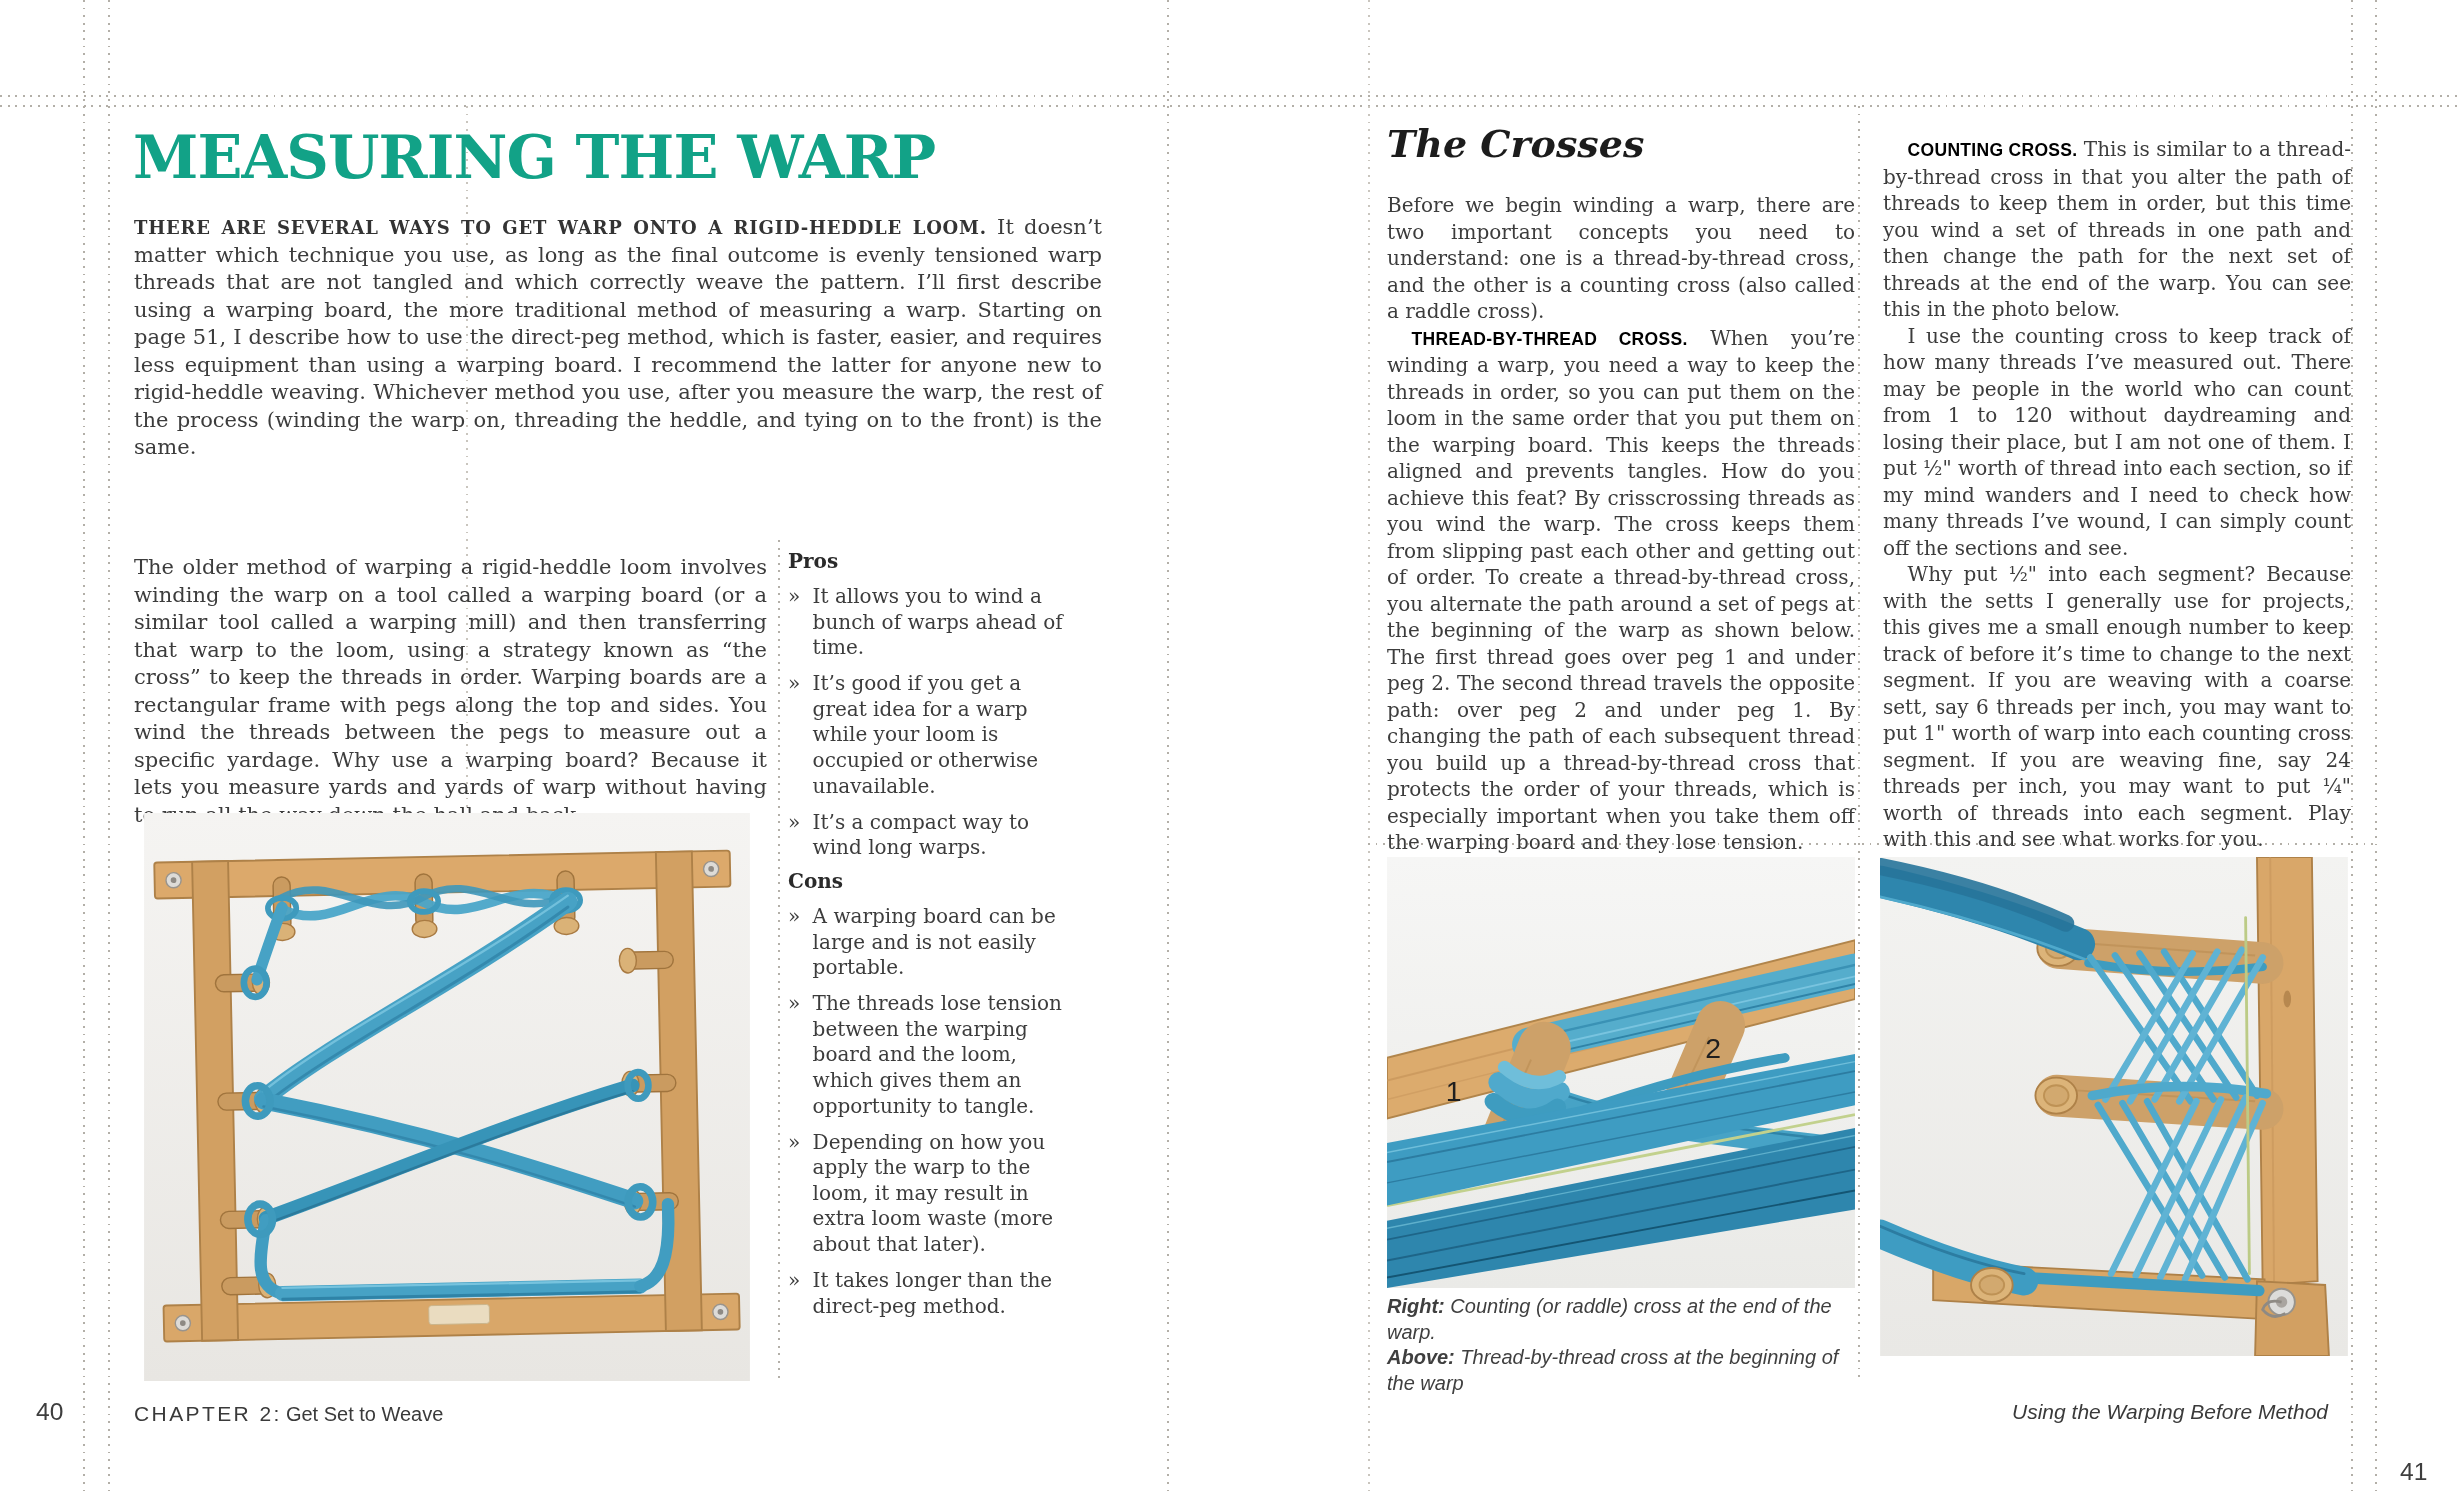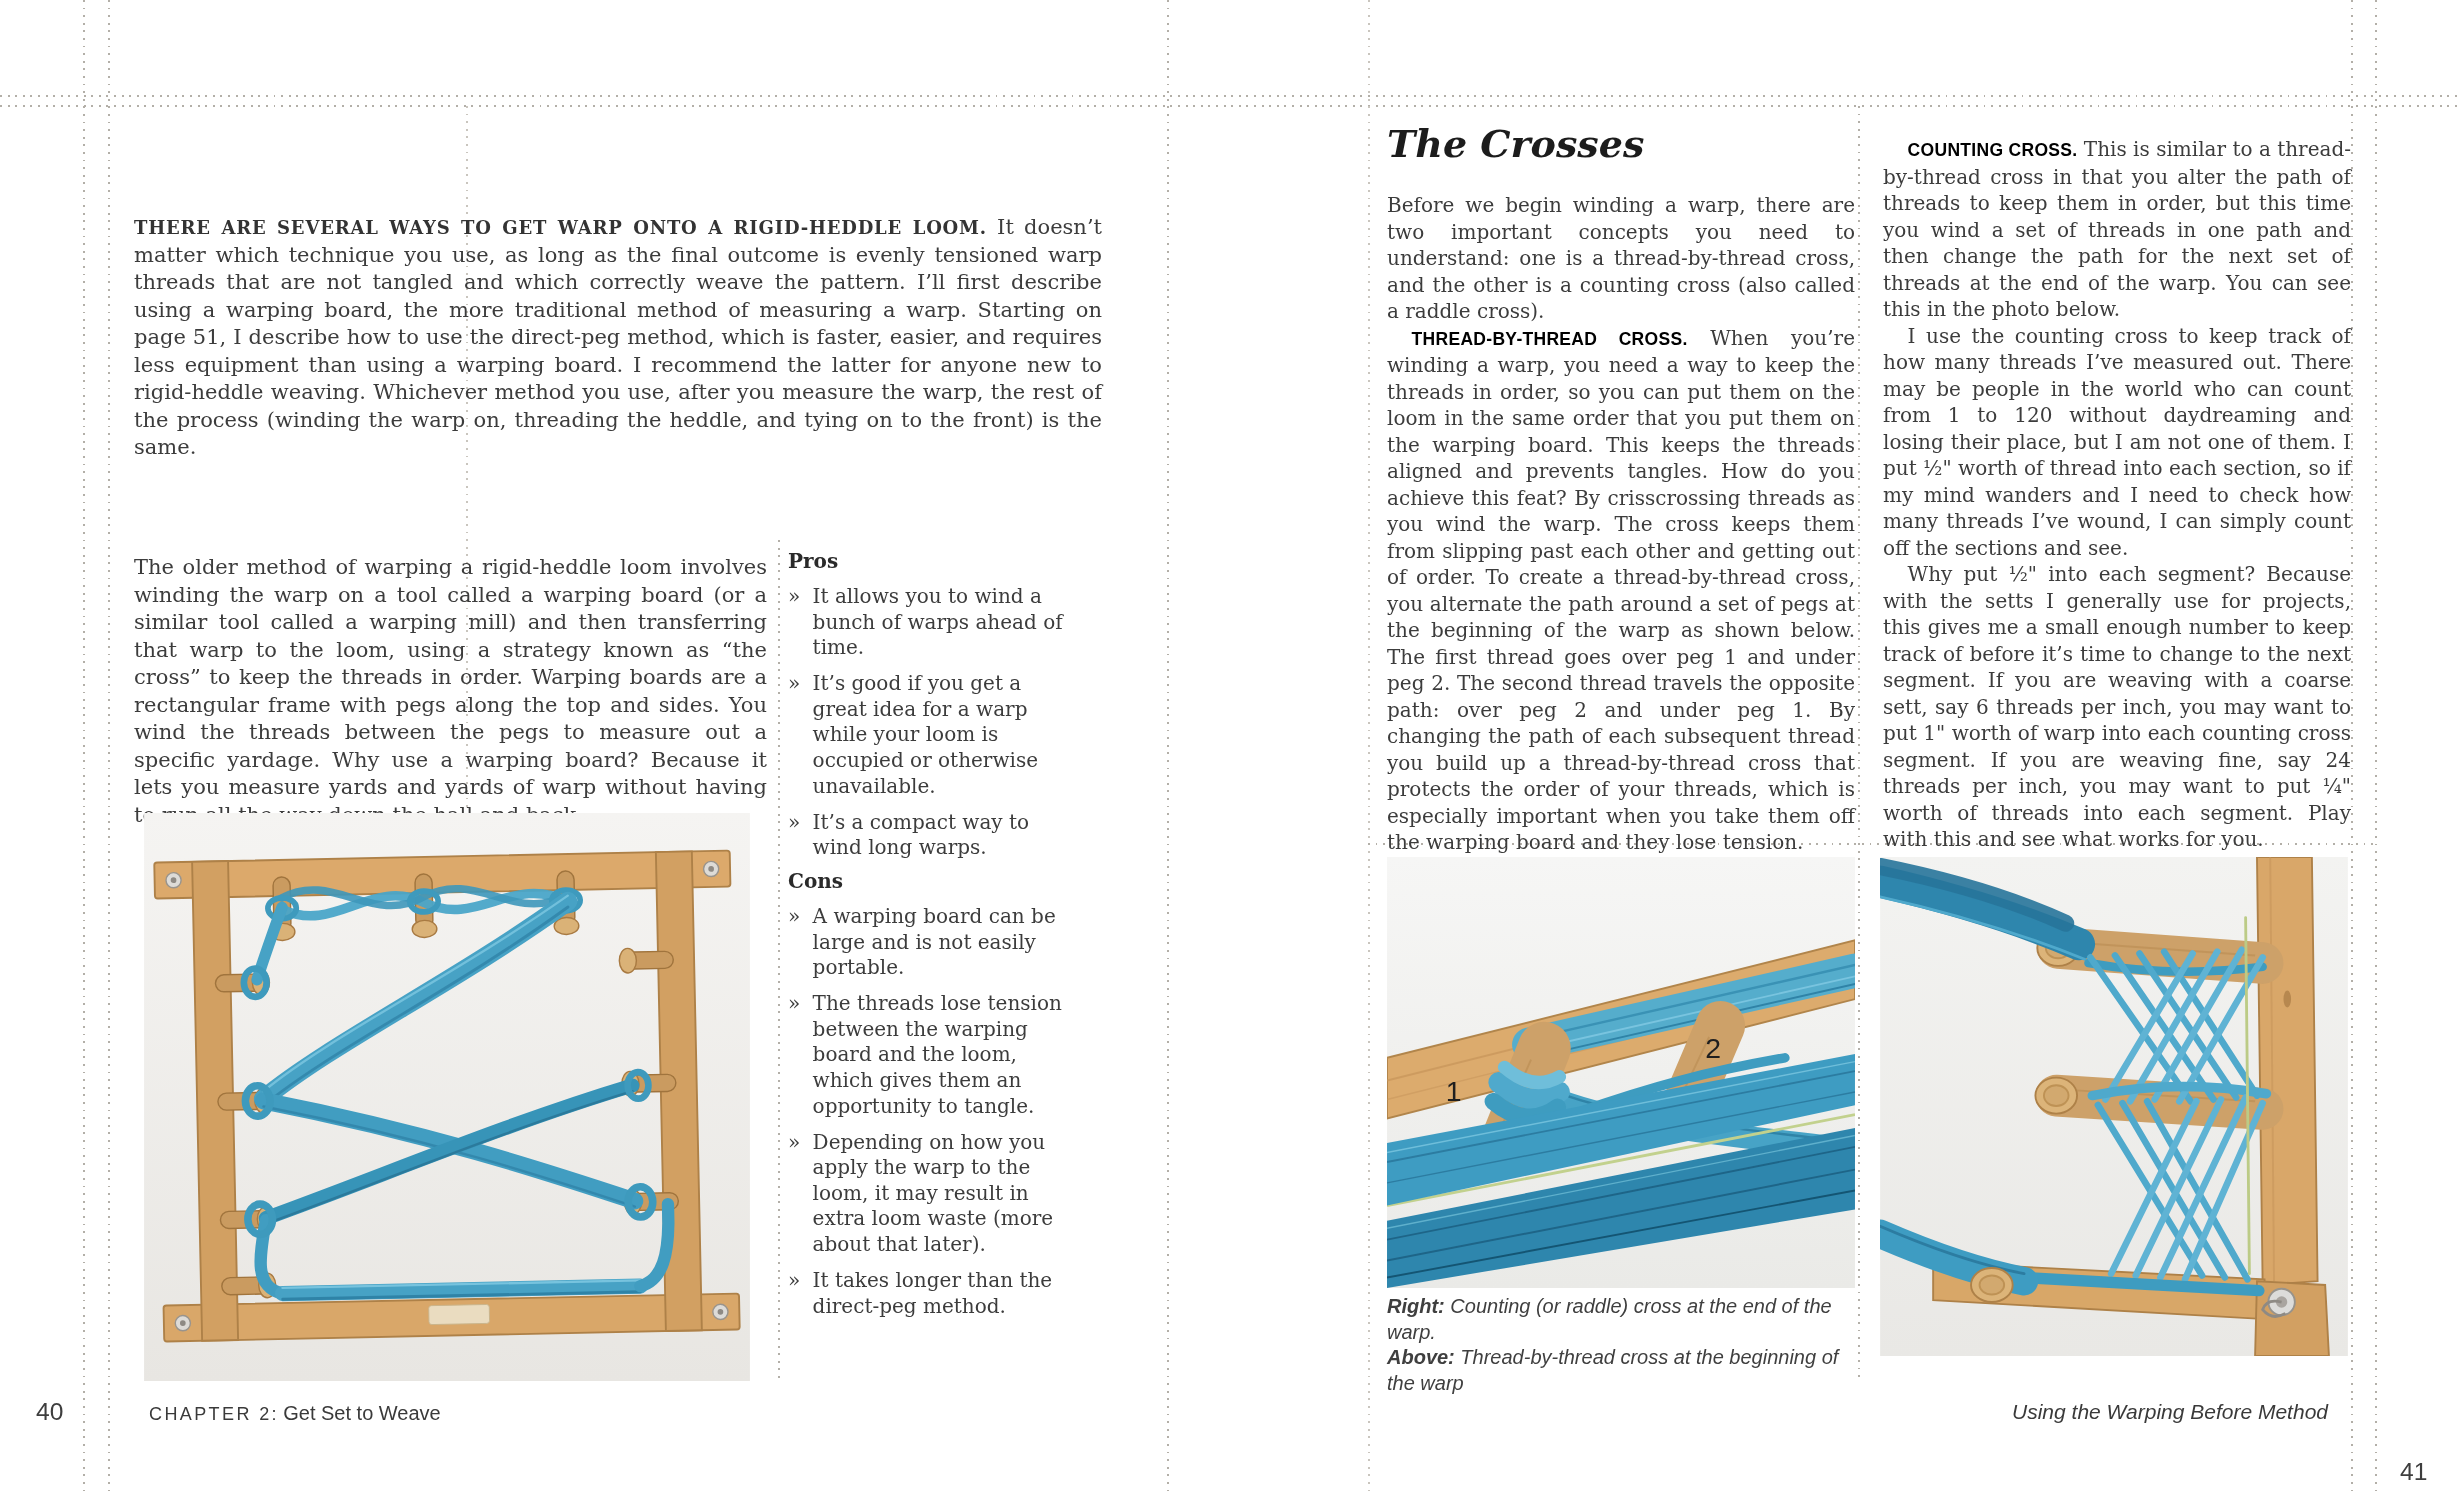--- a/index.html
+++ b/index.html
@@ -27,21 +27,21 @@
   .col{width:468px;font-size:20px;line-height:26.5px;text-align:justify;}
   .col p{margin:0;}
   .col p.ind{text-indent:24.6px;}
   .runin{font-family:"Liberation Sans",sans-serif;font-weight:bold;font-size:17.5px;color:#000000;letter-spacing:0.3px;}
   .caption{left:1387px;top:1294px;width:478px;font-family:"Liberation Sans",sans-serif;
            font-style:italic;font-size:20px;line-height:25.6px;color:#3F3F3F;}
   .capb{font-weight:bold;}
   
   .fnum{font-family:"Liberation Sans",sans-serif;font-size:24.6px;color:#3E3E3E;}
   .fleft{left:134px;top:1402px;font-family:"Liberation Sans",sans-serif;color:#3A3A3A;}
-  .fch{font-size:18px;letter-spacing:2.4px;margin-left:15px;}
+  .fch{font-size:21px;letter-spacing:2.4px;}
   .fcht{font-size:20px;}
   .fright{right:134px;top:1400px;font-family:"Liberation Sans",sans-serif;font-style:italic;
           font-size:21px;color:#3A3A3A;text-align:right;}
   .photo{position:absolute;display:block;}
   svg text{font-family:"Liberation Sans",sans-serif;}
 </style>
 </head>
 <body>
 
 <div class="spread">
@@ -52,20 +52,21 @@
   <div class="gv" style="left:108px"></div>
   <div class="gv light" style="left:466px;top:106px;height:1277px"></div>
   <div class="gv" style="left:778px;top:540px;height:841px"></div>
   <div class="gv" style="left:1167px"></div>
   <div class="gv light" style="left:1368px"></div>
   <div class="gv" style="left:1858px;top:106px;height:1275px"></div>
   <div class="gh" style="left:1368px;width:1008px;top:843px"></div>
   <div class="gv" style="left:2351px"></div>
   <div class="gv" style="left:2375px"></div>
 
+  <div class="abs title">MEASURING THE WARP</div>
 
   <div class="abs intro"><span class="lead">THERE ARE SEVERAL WAYS TO GET WARP ONTO A RIGID-HEDDLE LOOM.</span><span> It doesn’t matter which technique you use, as long as the final outcome is evenly tensioned warp threads that are not tangled and which correctly weave the pattern. I’ll first describe using a warping board, the more traditional method of measuring a warp. Starting on page 51, I describe how to use the direct-peg method, which is faster, easier, and requires less equipment than using a warping board. I recommend the latter for anyone new to rigid-heddle weaving. Whichever method you use, after you measure the warp, the rest of the process (winding the warp on, threading the heddle, and tying on to the front) is the same.</span></div>
 
 
   <div class="abs bodycol">The older method of warping a rigid-heddle loom involves winding the warp on a tool called a warping board (or a similar tool called a warping mill) and then transferring that warp to the loom, using a strategy known as “the cross” to keep the threads in order. Warping boards are a rectangular frame with pegs along the top and sides. You wind the threads between the pegs to measure out a specific yardage. Why use a warping board? Because it lets you measure yards and yards of warp without having to run all the way down the hall and back.</div>
 
   <div class="abs pclist" style="left:788px;top:549px">
     <div class="pch">Pros</div>
     <div class="pcitem"><span class="pcmark">»</span><span>It allows you to wind a bunch of warps ahead of time.</span></div>
     <div class="pcitem"><span class="pcmark">»</span><span>It’s good if you get a great idea for a warp while your loom is occupied or otherwise unavailable.</span></div>

